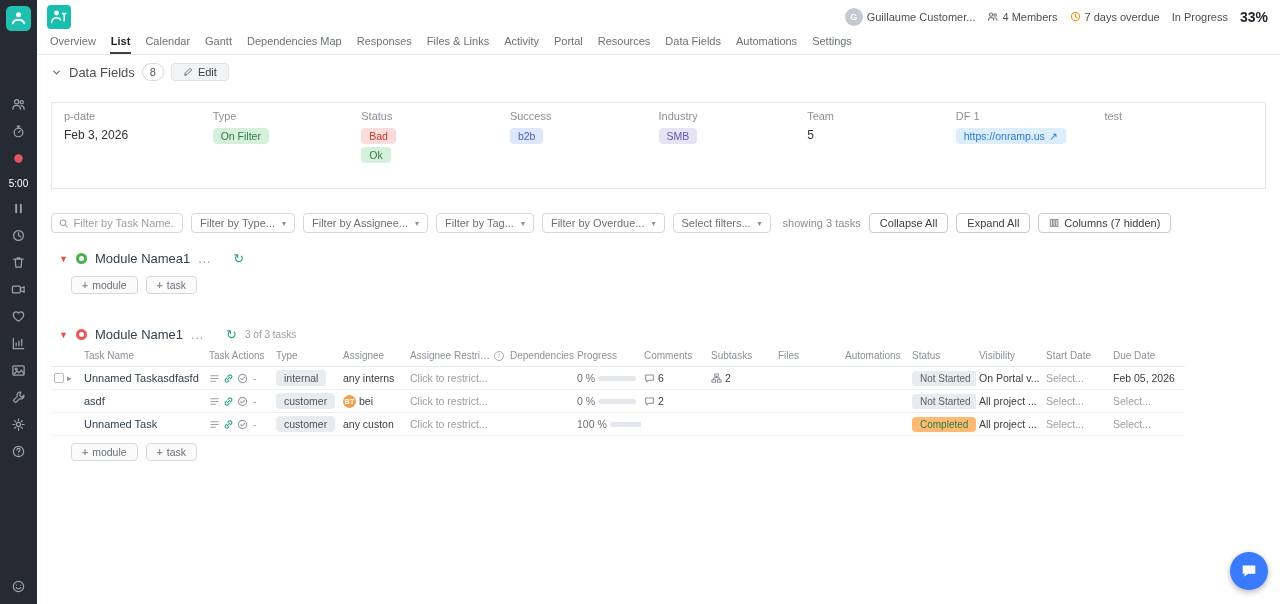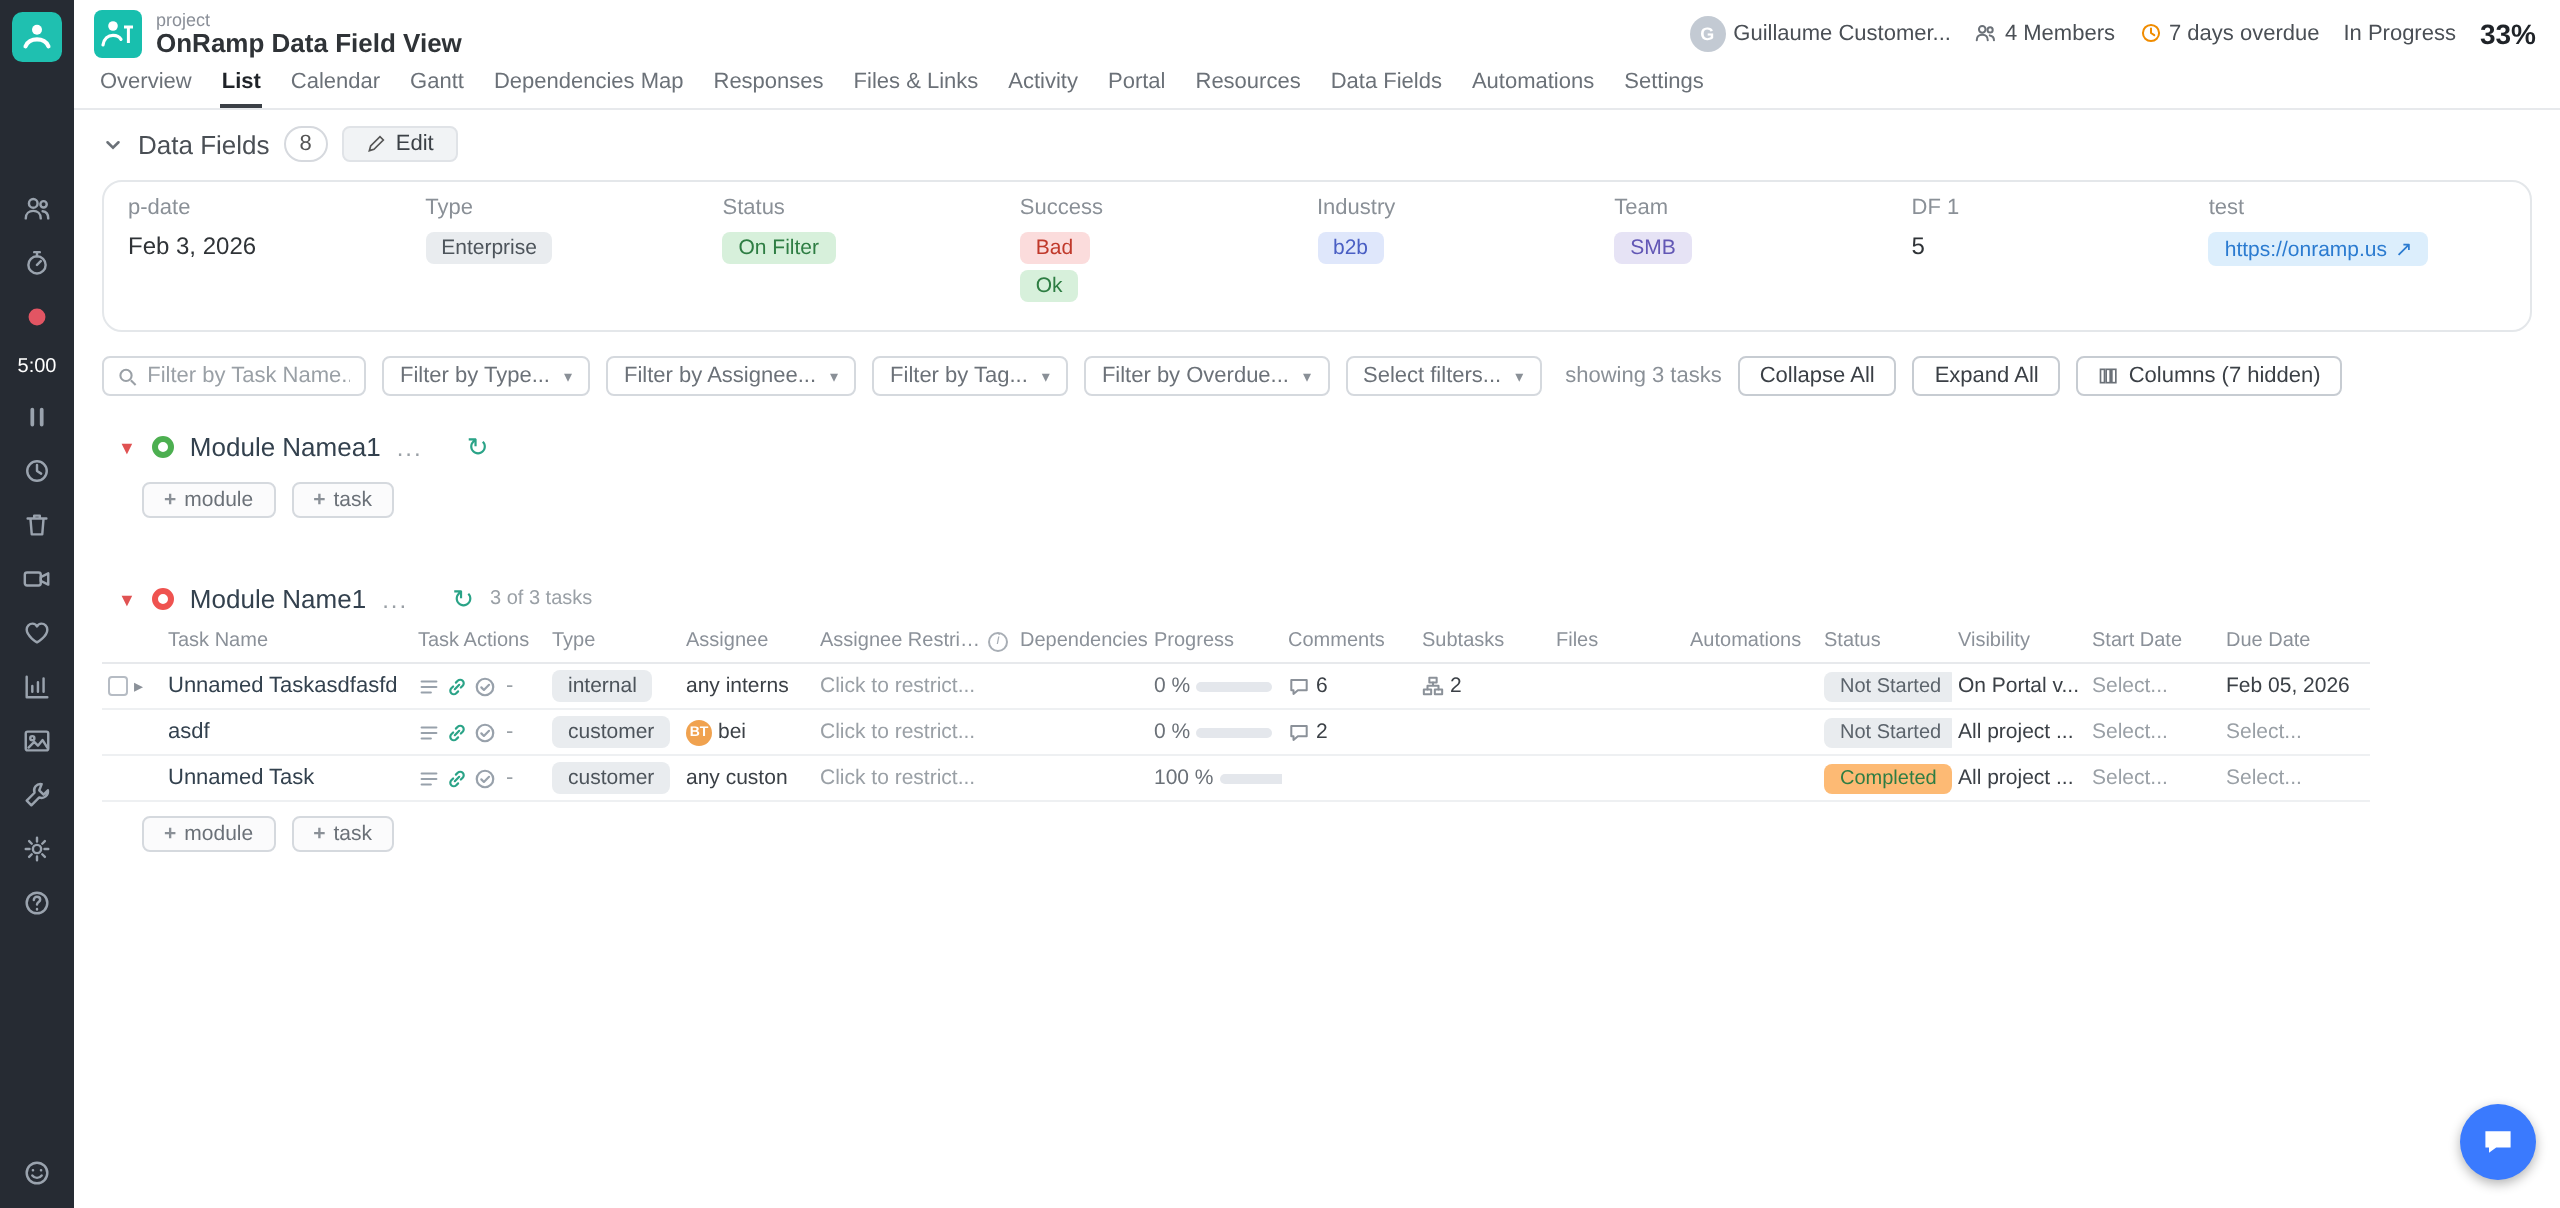--- a/index.html
+++ b/index.html
@@ -29,21 +29,21 @@
 
   .tabs { display:flex; gap:13px; padding:2px 12px 0 12px; font-size:11px; color:#6b7178; border-bottom:1px solid #e7e9ec; }
   .tab { padding:3px 1px 5px 1px; cursor:pointer; white-space:nowrap; }
   .tab.active { color:#1f2328; font-weight:700; border-bottom:2px solid #3b4046; }
 
   
   .df-header { display:flex; align-items:center; gap:7px; padding:8px 0 5px 14px; }
   .df-title { font-size:13px; color:#4a4f55; }
   .df-count { border:1px solid #d6d9de; border-radius:10px; padding:0 7px; font-size:11px; color:#555; line-height:16px; }
   .edit-btn { display:flex; align-items:center; gap:5px; background:#f1f3f5; border:1px solid #e0e3e7; border-radius:4px; padding:2px 11px; font-size:11px; color:#3b4046; cursor:pointer; }
-  .df-table { margin:4px 14px; border:1px solid #e4e7ea; border-radius:10px; padding:7px 12px 14px 12px; display:grid; grid-template-columns:repeat(8,1fr); row-gap:6px; }
+  .df-table { margin:16px 14px; border:1px solid #e4e7ea; border-radius:0; padding:7px 12px 25px 12px; display:grid; grid-template-columns:repeat(8,1fr); row-gap:6px; }
   .df-col-h { font-size:11px; color:#8a9097; }
   .df-val { font-size:12px; color:#2f3337; display:flex; align-items:flex-start; gap:4px; }
   .df-val.stack { flex-direction:column; gap:3px; }
   .chip { font-size:10.5px; padding:2px 8px; border-radius:4px; white-space:nowrap; display:inline-flex; align-items:center; gap:4px; width:fit-content; }
   .chip-gray   { background:#e9ecef; color:#4d545b; }
   .chip-green  { background:#d7f0db; color:#2e7d43; }
   .chip-red    { background:#fbdcdc; color:#c0392b; }
   .chip-blue   { background:#dfe7fb; color:#4a5fc4; }
   .chip-purple { background:#e6e3f5; color:#6257b5;text-align:center; }
   .chip-link   { background:#dceefc; color:#2b7bd0; }
@@ -169,24 +169,20 @@
 
   <div class="main">
 
     <div class="topbar">
       <svg width="24" height="24" viewBox="0 0 24 24">
           <rect width="24" height="24" rx="4" fill="#18bfae"></rect>
           <circle cx="9.5" cy="8" r="2.4" fill="#fff"></circle>
           <path d="M4.5 17.5c.5-3.2 2.6-4.8 5-4.8 2.1 0 3.3.8 4 2" stroke="#fff" stroke-width="1.6" fill="none" stroke-linecap="round"></path>
           <path d="M15 8.5h4.5M17.2 8.5v8" stroke="#fff" stroke-width="1.5"></path>
         </svg>
-      <div class="title-block">
-        <div class="project-label">project</div>
-        <div class="app-title">OnRamp Data Field View</div>
-      </div>
       <div class="top-right">
         <div class="hmeta">
           <div class="avatar">G</div>
           <span>Guillaume Customer...</span>
         </div>
         <div class="hmeta">
           <svg class="ci" viewBox="0 0 12 12" style="stroke:#6b7178">
               <circle cx="4.5" cy="4" r="1.8"></circle>
               <path d="M1.5 10c0-2 1.3-3 3-3s3 1 3 3"></path>
               <circle cx="8.8" cy="4.3" r="1.4"></circle>
@@ -241,23 +237,20 @@
       <span class="df-col-h">Type</span>
       <span class="df-col-h">Status</span>
       <span class="df-col-h">Success</span>
       <span class="df-col-h">Industry</span>
       <span class="df-col-h">Team</span>
       <span class="df-col-h">DF 1</span>
       <span class="df-col-h">test</span>
 
       <span class="df-val">Feb 3, 2026</span>
       <span class="df-val">
-          <span class="chip chip-gray">Enterprise</span>
-        </span>
-      <span class="df-val">
           <span class="chip chip-green">On Filter</span>
         </span>
       <span class="df-val stack">
         <span class="chip chip-red">Bad</span>
         <span class="chip chip-green">Ok</span>
       </span>
       <span class="df-val">
           <span class="chip chip-blue">b2b</span>
         </span>
       <span class="df-val">

